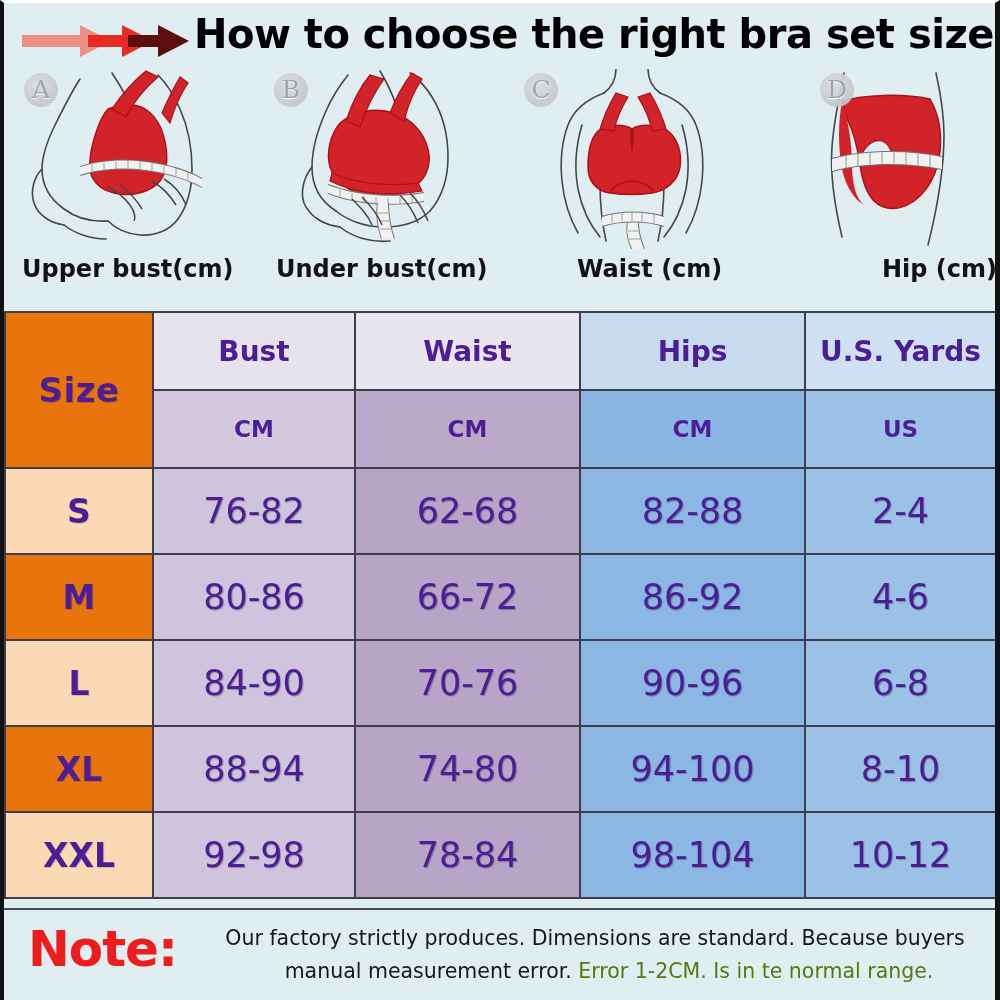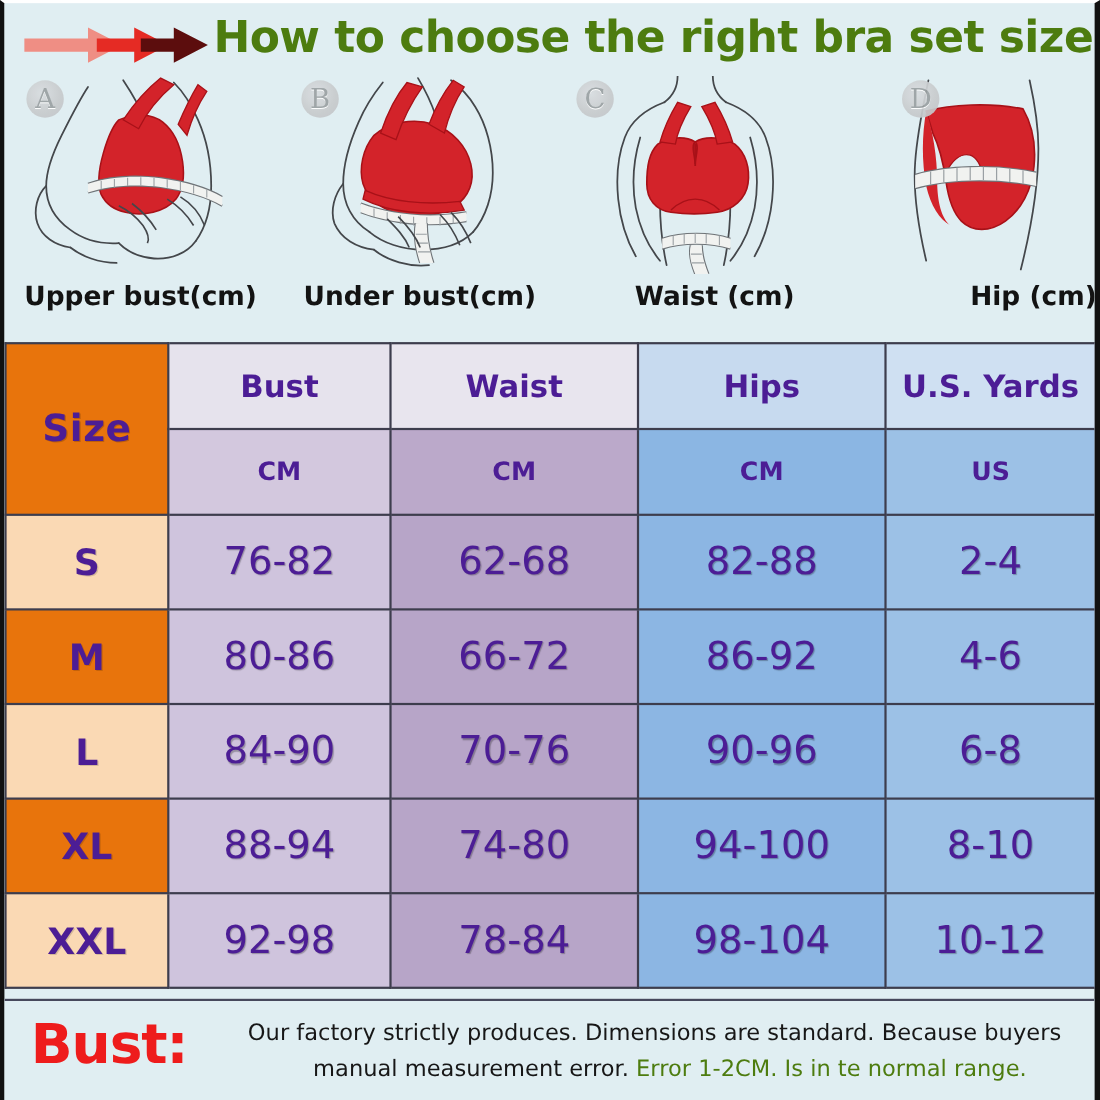--- a/index.html
+++ b/index.html
@@ -53,21 +53,21 @@
   .arrow svg { display: block; }
   #arrow-1 { left: 0px; }
   #arrow-2 { left: 42px; }
   #arrow-3 { left: 78px; }
 
   #page-title {
     position: absolute;
     left: 190px; top: 2px;
     font-size: 40px;
     font-weight: 700;
-    color: #4d7c0f;
+    color: #000000;
     letter-spacing: -0.5px;
     white-space: nowrap;
     font-family: "DejaVu Sans", sans-serif;
   }
 
   
   .figure-cell {
     position: absolute;
     top: 66px;
     height: 180px;
@@ -502,21 +502,21 @@
         <td class="td-size size-light">XXL</td>
         <td class="td-val col-bust">92-98</td>
         <td class="td-val col-waist">78-84</td>
         <td class="td-val col-hips">98-104</td>
         <td class="td-val col-us">10-12</td>
       </tr>
     </tbody>
   </table>
 
   <div id="note-bar">
-    <div id="note-label">Bust:</div>
+    <div id="note-label">Note:</div>
     <div id="note-lines">
       <div class="note-line" id="note-line-1">Our factory strictly produces.  Dimensions are standard.  Because buyers</div>
       <div class="note-line" id="note-line-2">
         <span>manual measurement error. </span><span class="note-red">Error 1-2CM.  Is in te normal range.</span>
       </div>
     </div>
   </div>
 
 </div>
 

